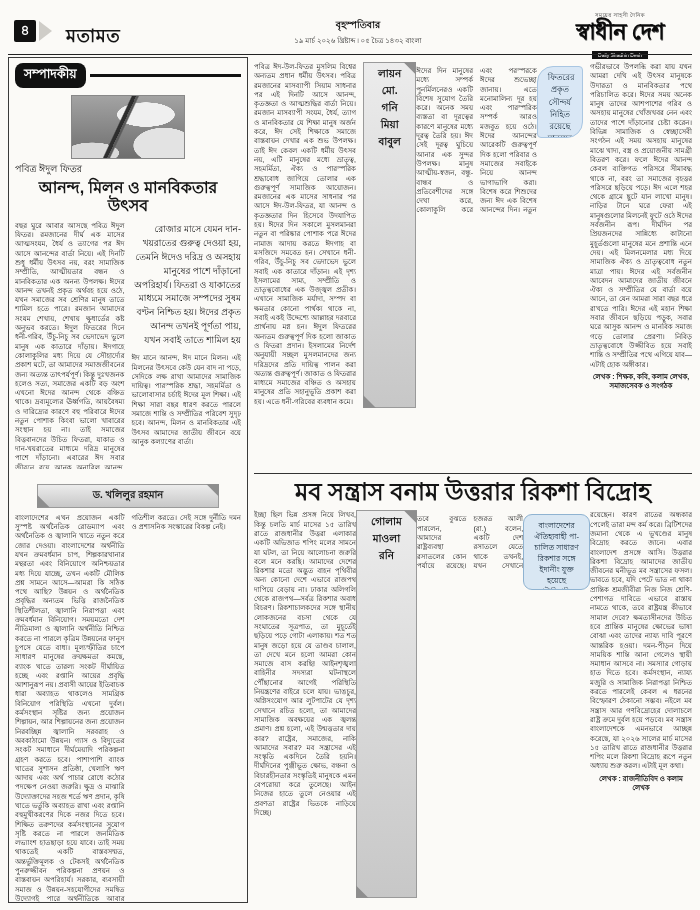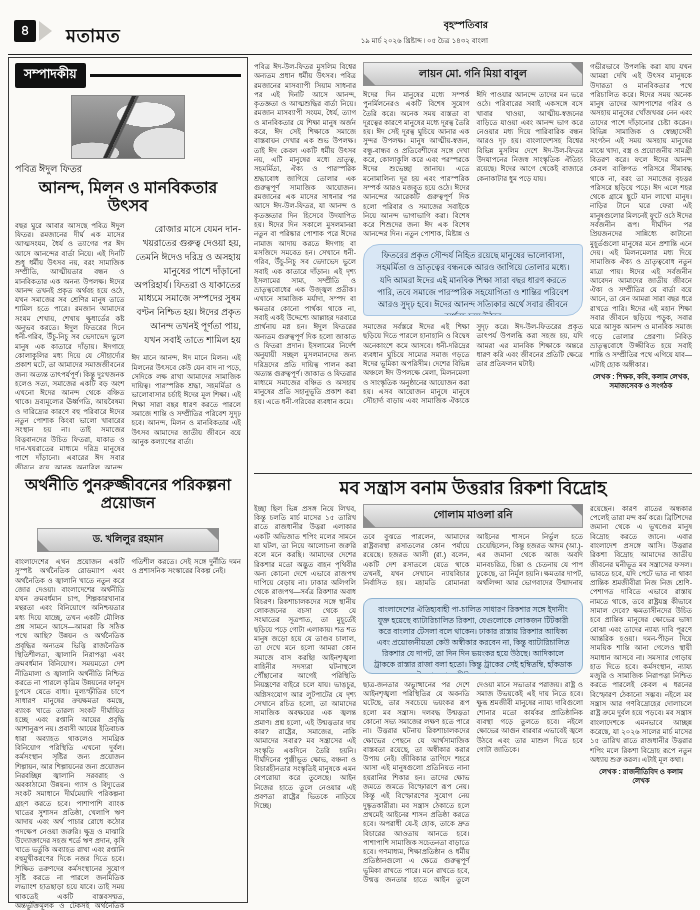--- a/index.html
+++ b/index.html
@@ -8,21 +8,21 @@
   .page { position:relative; width:700px; height:910px; background:#fbfaf7; color:#141414; overflow:hidden; }
 
   
   .header { position:absolute; left:8px; top:12px; right:8px; height:40px; }
   .badge-wrap { position:absolute; left:6px; top:8px; display:flex; align-items:center; }
   .badge { width:22px; height:22px; background:#111; color:#fff; font-size:14px; font-weight:bold;
            display:flex; align-items:center; justify-content:center; border-radius:2px; }
   .badge-arrow { width:0; height:0; border-top:10px solid transparent; border-bottom:10px solid transparent;
                  border-left:13px solid #cfcdc8; margin-left:3px; }
   .section-title { position:absolute; left:58px; top:10px; font-size:18px; font-weight:700; letter-spacing:0.5px; }
-  .date-block { position:absolute; left:220px; top:6px; width:260px; text-align:right; }
+  .date-block { position:absolute; left:220px; top:6px; width:260px; text-align:center; }
   .weekday { font-size:9.5px; font-weight:bold; }
   .date-line { font-size:7px; margin-top:2px; color:#222; }
   .logo-block { position:absolute; right:2px; top:0; width:140px; text-align:center; }
   .logo-tag-top { font-size:5.5px; color:#333; letter-spacing:0.4px; }
   .logo-name { font-size:22px; font-weight:900; letter-spacing:-0.5px; line-height:1.05; color:#0a0a0a;
                text-shadow:0.6px 0.6px 0 #555; }
   .logo-tag-bottom { display:inline-block; font-size:5px; background:#111; color:#fff; padding:1px 6px; margin-top:1px; }
   .header-rule { position:absolute; left:8px; right:8px; top:54px; border-top:1.5px solid #222; }
 
   
@@ -32,21 +32,21 @@
   .ribbon::before { content:""; position:absolute; left:-1px; bottom:-1px; width:13px; height:13px;
                     background:#8e8e8e; clip-path:polygon(0 0,0 100%,100% 100%); }
   .ribbon::after  { content:""; position:absolute; right:-1px; top:-1px; width:13px; height:13px;
                     background:#8e8e8e; clip-path:polygon(0 0,100% 0,100% 100%); }
   .credit { font-weight:bold; font-size:7px; text-align:center; margin-top:3px; line-height:1.3; }
 
   
   .left-col { position:absolute; left:8px; top:57px; width:240px; height:846px;
               border:1px solid #3a3a3a; padding:5px 6px; background:#fbfaf7; }
   .ed-label-row { display:flex; align-items:center; }
-  .ed-label { background:#111; color:#fff; font-weight:bold; font-size:12.5px; padding:2px 9px 3px; border-radius:2px; }
+  .ed-label { background:#111; color:#fff; font-weight:bold; font-size:12.5px; padding:2px 9px 3px; border-radius:8px; }
   .ed-label-line { flex:1; height:3px; background:#111; margin-left:4px; }
   .ed-photo { width:114px; height:64px; margin:7px auto 3px; border:1px solid #888;
     background:
       linear-gradient(115deg, transparent 42%, #2e2e2e 43% 45.5%, #5a5a5a 45.5% 47%, transparent 48%),
       radial-gradient(ellipse 52px 22px at 66% 30%, #efefef 0 55%, transparent 56%),
       radial-gradient(ellipse 58px 34px at 82% 80%, #e3e3e3 0 52%, transparent 53%),
       radial-gradient(ellipse 46px 18px at 18% 92%, #d9d9d9 0 58%, transparent 59%),
       linear-gradient(180deg,#a3a3a3,#6e6e6e); }
   .ed-caption { text-align:left; font-size:9.5px; margin:1px 0 2px; }
   .ed-headline { text-align:center; font-size:16px; font-weight:800; line-height:1.15; margin:1px 12px 5px; }
@@ -56,32 +56,32 @@
   .econ { margin-top:7px; }
   .econ-headline { text-align:center; font-size:15.5px; font-weight:800; line-height:1.2; margin-bottom:5px; }
   .econ-byline { margin:15px 22px 5px; font-size:10px; }
   .econ-body { column-count:2; column-gap:7px; column-fill:auto; height:392px; overflow:hidden; }
 
   
   .main-article { position:absolute; left:254px; top:57px; width:438px; height:412px; }
   .main-headline { text-align:center; font-size:26px; font-weight:800; line-height:1.13; }
   .main-body { display:flex; gap:7px; margin-top:5px; height:346px; }
   .m-col { width:102px; flex:none; overflow:hidden; }
-  .m-mid { flex:1; display:flex; flex-direction:column; min-width:0; }
+  .m-mid { flex:1; display:flex; flex-direction:row; min-width:0; }
   .m-midA { column-count:2; column-gap:7px; column-fill:auto; height:150px; overflow:hidden; margin-top:4px; }
   .quote-main { background:#d9e7f5; border:1px solid #a9c6e2; border-radius:16px 4px 16px 4px;
                 padding:5px 10px; font-size:8.2px; line-height:1.5; text-align:center;
                 margin:4px 0; height:72px; overflow:hidden; color:#0e2233; }
   .m-midB { column-count:2; column-gap:7px; column-fill:auto; flex:1; overflow:hidden; margin-top:2px; }
   .article-divider { position:absolute; left:254px; right:8px; top:473px; border-top:1px solid #333; }
 
   
   .rick-article { position:absolute; left:254px; top:479px; width:438px; height:424px; }
-  .rick-headline { text-align:center; font-size:18px; font-weight:800; line-height:1.1; }
-  .rick-body { display:flex; gap:7px; margin-top:5px; height:388px; }
+  .rick-headline { text-align:center; font-size:24px; font-weight:800; line-height:1.1; }
+  .rick-body { display:flex; margin-top:5px; height:388px; }
   .r-midA { column-count:2; column-gap:7px; column-fill:auto; height:62px; overflow:hidden; margin-top:4px; }
   .quote-rick { background:#d9e7f3; border:1px solid #8fb3d1; border-radius:9px; padding:5px 9px;
                 font-size:7.6px; line-height:1.45; text-align:center; margin:4px 0; height:76px;
                 overflow:hidden; color:#102435; }
   .r-midB { column-count:2; column-gap:7px; column-fill:auto; flex:1; overflow:hidden; margin-top:2px; }
 </style>
 </head>
 <body>
 
 <div class="page">
@@ -89,41 +89,45 @@
   <div class="header">
     <div class="badge-wrap">
       <div class="badge">৪</div>
       <div class="badge-arrow"></div>
     </div>
     <div class="section-title">মতামত</div>
     <div class="date-block">
       <div class="weekday">বৃহস্পতিবার</div>
       <div class="date-line">১৯ মার্চ ২০২৬ খ্রিষ্টাব্দ ৷ ০৫ চৈত্র ১৪৩২ বাংলা</div>
     </div>
+    <div class="logo-block">
+      <div class="logo-tag-top">সময়ের সাহসী দৈনিক</div>
+      <div class="logo-name">স্বাধীন দেশ</div>
+      <div class="logo-tag-bottom">Daily Shadhin Desh</div>
+    </div>
   </div>
   <div class="header-rule"></div>
 
   <div class="left-col">
     <div class="ed-label-row">
       <span class="ed-label">সম্পাদকীয়</span>
       <span class="ed-label-line"></span>
     </div>
     <div class="ed-photo"></div>
     <div class="ed-caption">পবিত্র ঈদুল ফিতর</div>
     <div class="ed-headline">আনন্দ, মিলন ও মানবিকতার উৎসব</div>
     <div class="ed-body">
       <div class="ed-c small">বছর ঘুরে আবার আসছে পবিত্র ঈদুল ফিতর। রমজানের দীর্ঘ এক মাসের আত্মসংযম, ধৈর্য ও ত্যাগের পর ঈদ আসে আনন্দের বার্তা নিয়ে। এই দিনটি শুধু ধর্মীয় উৎসব নয়, বরং সামাজিক সম্প্রীতি, আত্মীয়তার বন্ধন ও মানবিকতার এক অনন্য উপলক্ষ। ঈদের আনন্দ তখনই প্রকৃত অর্থবহ হয়ে ওঠে, যখন সমাজের সব শ্রেণির মানুষ তাতে শামিল হতে পারে। রমজান আমাদের সংযম শেখায়, শেখায় ক্ষুধার্তের কষ্ট অনুভব করতে। ঈদুল ফিতরের দিনে ধনী-গরিব, উঁচু-নিচু সব ভেদাভেদ ভুলে মানুষ এক কাতারে দাঁড়ায়। ঈদগাহে কোলাকুলির মধ্য দিয়ে যে সৌহার্দ্যের প্রকাশ ঘটে, তা আমাদের সমাজজীবনের জন্য অত্যন্ত তাৎপর্যপূর্ণ। কিন্তু দুঃখজনক হলেও সত্য, সমাজের একটি বড় অংশ এখনো ঈদের আনন্দ থেকে বঞ্চিত থাকে। দ্রব্যমূল্যের ঊর্ধ্বগতি, আয়বৈষম্য ও দারিদ্র্যের কারণে বহু পরিবারে ঈদের নতুন পোশাক কিংবা ভালো খাবারের সংস্থান হয় না। তাই সমাজের বিত্তবানদের উচিত ফিতরা, যাকাত ও দান-খয়রাতের মাধ্যমে দরিদ্র মানুষের পাশে দাঁড়ানো। এবারের ঈদ সবার জীবনে বয়ে আনুক অনাবিল আনন্দ, মিলনের বার্তা ও মানবিকতার জাগরণ—এটাই আমাদের প্রত্যাশা।</div>
       <div class="ed-c">
         <div class="pullquote">রোজার মাসে যেমন দান-খয়রাতের গুরুত্ব দেওয়া হয়, তেমনি ঈদেও দরিদ্র ও অসহায় মানুষের পাশে দাঁড়ানো অপরিহার্য। ফিতরা ও যাকাতের মাধ্যমে সমাজে সম্পদের সুষম বণ্টন নিশ্চিত হয়। ঈদের প্রকৃত আনন্দ তখনই পূর্ণতা পায়, যখন সবাই তাতে শামিল হয়</div>
         <div class="small">ঈদ মানে আনন্দ, ঈদ মানে মিলন। এই মিলনের উৎসবে কেউ যেন বাদ না পড়ে, সেদিকে লক্ষ রাখা আমাদের সামাজিক দায়িত্ব। পারস্পরিক শ্রদ্ধা, সহমর্মিতা ও ভালোবাসার চর্চাই ঈদের মূল শিক্ষা। এই শিক্ষা সারা বছর ধারণ করতে পারলে সমাজে শান্তি ও সম্প্রীতির পরিবেশ সুদৃঢ় হবে। আনন্দ, মিলন ও মানবিকতার এই উৎসব আমাদের জাতীয় জীবনে বয়ে আনুক কল্যাণের বার্তা।</div>
       </div>
     </div>
 
     <div class="econ">
-      <div class="econ-headline">অর্থনীতি পুনরুজ্জীবনের পরিকল্পনা প্রয়োজন</div>
       <div class="ribbon econ-byline">ড. খলিলুর রহমান</div>
       <div class="econ-body small">বাংলাদেশের এখন প্রয়োজন একটি সুস্পষ্ট অর্থনৈতিক রোডম্যাপ এবং অর্থনৈতিক ও জ্বালানি খাতে নতুন করে জোর দেওয়া। বাংলাদেশের অর্থনীতি যখন ক্রমবর্ধমান চাপ, শিল্পকারখানার মন্থরতা এবং বিনিয়োগে অনিশ্চয়তার মধ্য দিয়ে যাচ্ছে, তখন একটি মৌলিক প্রশ্ন সামনে আসে—আমরা কি সঠিক পথে আছি? উন্নয়ন ও অর্থনৈতিক প্রবৃদ্ধির অন্যতম ভিত্তি রাজনৈতিক স্থিতিশীলতা, জ্বালানি নিরাপত্তা এবং ক্রমবর্ধমান বিনিয়োগ। সময়মতো দেশ নীতিমালা ও জ্বালানি অর্থনীতি নিশ্চিত করতে না পারলে কৃত্রিম উন্নয়নের ফানুস চুপসে যেতে বাধ্য। মূল্যস্ফীতির চাপে সাধারণ মানুষের ক্রয়ক্ষমতা কমছে, ব্যাংক খাতে তারল্য সংকট দীর্ঘায়িত হচ্ছে এবং রপ্তানি আয়ের প্রবৃদ্ধি আশানুরূপ নয়। প্রবাসী আয়ের ইতিবাচক ধারা অব্যাহত থাকলেও সামগ্রিক বিনিয়োগ পরিস্থিতি এখনো দুর্বল। কর্মসংস্থান সৃষ্টির জন্য প্রয়োজন শিল্পায়ন, আর শিল্পায়নের জন্য প্রয়োজন নিরবচ্ছিন্ন জ্বালানি সরবরাহ ও অবকাঠামো উন্নয়ন। গ্যাস ও বিদ্যুতের সংকট সমাধানে দীর্ঘমেয়াদি পরিকল্পনা গ্রহণ করতে হবে। পাশাপাশি ব্যাংক খাতের সুশাসন প্রতিষ্ঠা, খেলাপি ঋণ আদায় এবং অর্থ পাচার রোধে কঠোর পদক্ষেপ নেওয়া জরুরি। ক্ষুদ্র ও মাঝারি উদ্যোক্তাদের সহজ শর্তে ঋণ প্রদান, কৃষি খাতে ভর্তুকি অব্যাহত রাখা এবং রপ্তানি বহুমুখীকরণের দিকে নজর দিতে হবে। শিক্ষিত তরুণদের কর্মসংস্থানের সুযোগ সৃষ্টি করতে না পারলে জনমিতিক লভ্যাংশ হাতছাড়া হয়ে যাবে। তাই সময় থাকতেই একটি বাস্তবসম্মত, অন্তর্ভুক্তিমূলক ও টেকসই অর্থনৈতিক পুনরুজ্জীবন পরিকল্পনা প্রণয়ন ও বাস্তবায়ন অপরিহার্য। সরকার, ব্যবসায়ী সমাজ ও উন্নয়ন-সহযোগীদের সমন্বিত উদ্যোগই পারে অর্থনীতিকে আবার গতিশীল করতে। সেই সঙ্গে দুর্নীতি দমন ও প্রশাসনিক সংস্কারের বিকল্প নেই।</div>
     </div>
   </div>
 
   <div class="main-article">
     <div class="main-body">
       <div class="m-col small">পবিত্র ঈদ-উল-ফিতর মুসলিম বিশ্বের অন্যতম প্রধান ধর্মীয় উৎসব। পবিত্র রমজানের মাসব্যাপী সিয়াম সাধনার পর এই দিনটি আসে আনন্দ, কৃতজ্ঞতা ও আত্মশুদ্ধির বার্তা নিয়ে। রমজান মাসব্যাপী সংযম, ধৈর্য, ত্যাগ ও মানবিকতার যে শিক্ষা মানুষ অর্জন করে, ঈদ সেই শিক্ষাকে সমাজে বাস্তবায়ন দেখার এক শুভ উপলক্ষ। তাই ঈদ কেবল একটি ধর্মীয় উৎসব নয়, এটি মানুষের মধ্যে ভ্রাতৃত্ব, সহমর্মিতা, ঐক্য ও পারস্পরিক শ্রদ্ধাবোধ জাগিয়ে তোলার এক গুরুত্বপূর্ণ সামাজিক আয়োজন। রমজানের এক মাসের সাধনার পর আসে ঈদ-উল-ফিতর, যা আনন্দ ও কৃতজ্ঞতার দিন হিসেবে উদযাপিত হয়। ঈদের দিন সকালে মুসলমানরা নতুন বা পরিষ্কার পোশাক পরে ঈদের নামাজ আদায় করতে ঈদগাহ বা মসজিদে সমবেত হন। সেখানে ধনী-গরিব, উঁচু-নিচু সব ভেদাভেদ ভুলে সবাই এক কাতারে দাঁড়ান। এই দৃশ্য ইসলামের সাম্য, সম্প্রীতি ও ভ্রাতৃত্ববোধের এক উজ্জ্বল প্রতীক। এখানে সামাজিক মর্যাদা, সম্পদ বা ক্ষমতার কোনো পার্থক্য থাকে না, সবাই একই উদ্দেশ্যে আল্লাহর দরবারে প্রার্থনায় মগ্ন হন। ঈদুল ফিতরের অন্যতম গুরুত্বপূর্ণ দিক হলো জাকাত ও ফিতরা প্রদান। ইসলামের নির্দেশ অনুযায়ী সচ্ছল মুসলমানদের জন্য দরিদ্রদের প্রতি দায়িত্ব পালন করা অত্যন্ত গুরুত্বপূর্ণ। জাকাত ও ফিতরার মাধ্যমে সমাজের বঞ্চিত ও অসহায় মানুষের প্রতি সহানুভূতি প্রকাশ করা হয়। এতে ধনী-গরিবের ব্যবধান কমে।</div>
       <div class="m-mid">
         <div class="ribbon">লায়ন মো. গনি মিয়া বাবুল</div>

